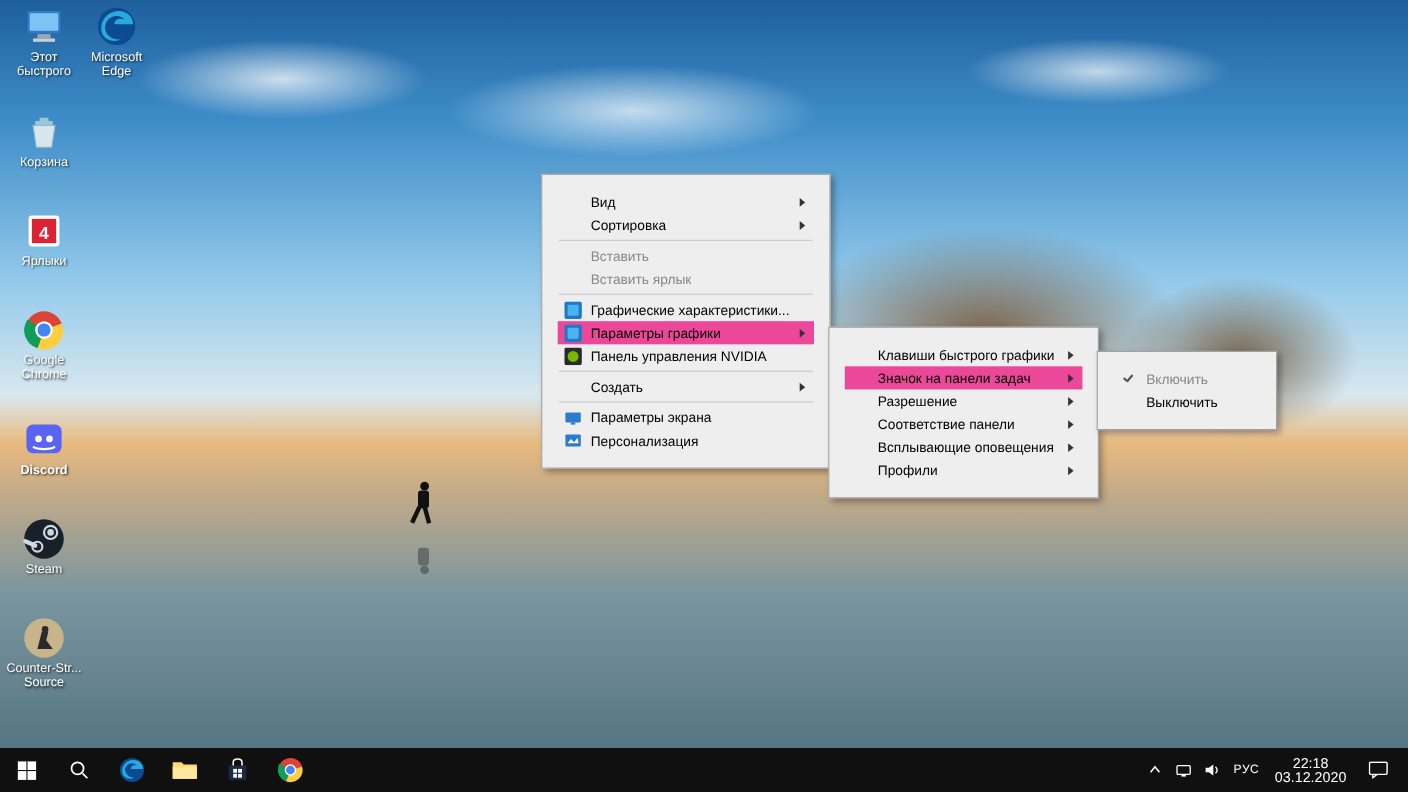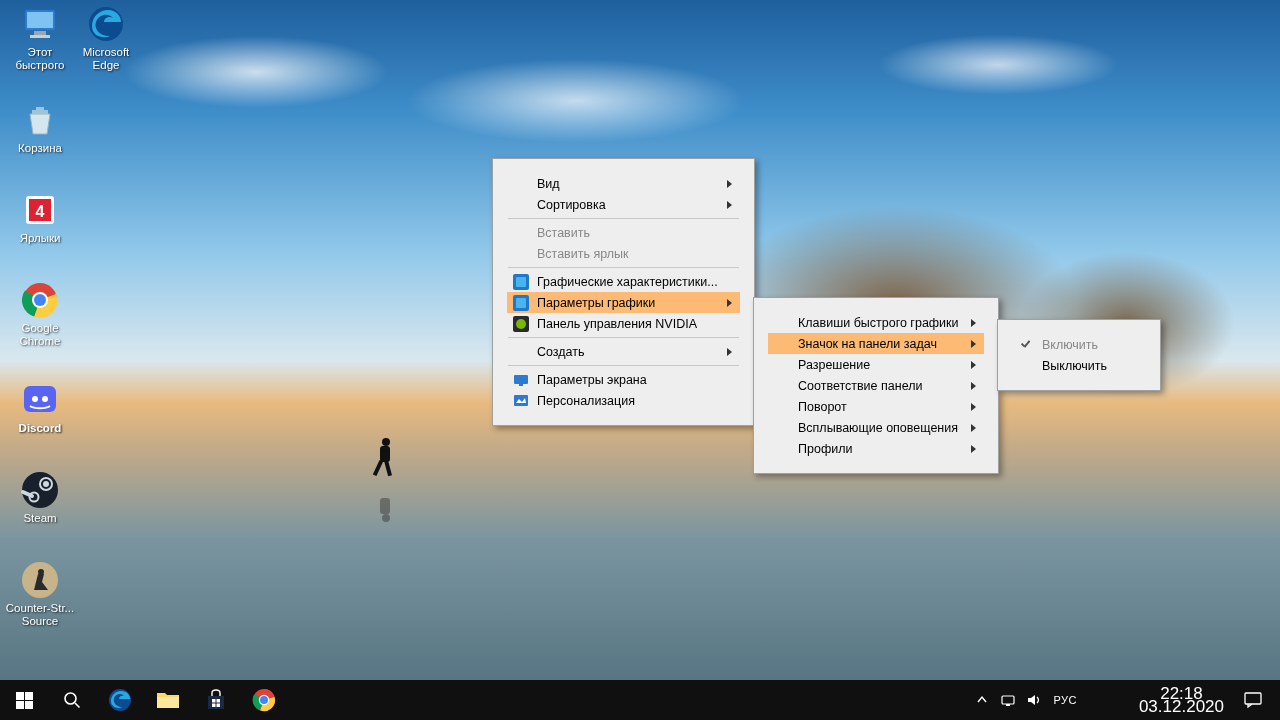--- a/index.html
+++ b/index.html
@@ -44,21 +44,21 @@
   .ctxmenu {
     position: absolute;
     background: #eee; border: 1px solid #a0a0a0;
     box-shadow: 3px 3px 6px rgba(0,0,0,.35);
     padding: 14px; font-size: 12.5px; color: #000;
   }
   .ctxmenu .item {
     display: flex; align-items: center; height: 21px;
     padding: 0 24px 0 30px; position: relative; white-space: nowrap;
   }
-  .ctxmenu .item.hov { background: #fdba74; }
+  .ctxmenu .item.hov { background: #ec4899; }
   .ctxmenu .item.disabled { color: #888; }
   .ctxmenu .sep { height: 1px; background: #c8c8c8; margin: 3px 1px; }
   .ctxmenu .item .arrow {
     position: absolute; right: 8px; top: 50%; transform: translateY(-50%);
     width: 0; height: 0; border-top: 4px solid transparent; border-bottom: 4px solid transparent; border-left: 5px solid #333;
   }
   .ctxmenu .item .pre {
     position: absolute; left: 6px; top: 50%; transform: translateY(-50%);
     width: 16px; height: 16px; display:flex; align-items:center; justify-content:center;
   }
@@ -80,21 +80,21 @@
   
   .taskbar {
     position: absolute; left: 0; right: 0; bottom: 0; height: 40px;
     background: #101010; display: flex; align-items: stretch; color: #fff;
   }
   .taskbar .btn { width: 48px; display:flex; align-items:center; justify-content:center; }
   .taskbar .spacer { flex: 1; }
   .tray { display:flex; align-items:center; gap:0; }
   .tray .t { width: 26px; display:flex; align-items:center; justify-content:center; height:100%; }
   .tray .lang { font-size: 11px; letter-spacing: .5px; padding: 0 6px; display:flex; align-items:center; }
-  .tray .clock { font-size: 17px; line-height: 13px; text-align: center; padding: 0 8px; display:flex; flex-direction:column; justify-content:center;margin-left:48px; }
+  .tray .clock { font-size: 13px; line-height: 13px; text-align: center; padding: 0 8px; display:flex; flex-direction:column; justify-content:center; }
   .tray .notif { width: 42px; display:flex; align-items:center; justify-content:center; }
   .peek { width: 6px; border-left: 1px solid #333; }
 
   svg { display:block; }
 </style>
 </head>
 <body>
 
 <div class="wallpaper"></div>
 <div class="runner">
@@ -270,24 +270,20 @@
   <div class="item hov">
       <span>Значок на панели задач</span>
       <span class="arrow"></span>
     </div>
   <div class="item">
       <span>Разрешение</span>
       <span class="arrow"></span>
     </div>
   <div class="item">
       <span>Соответствие панели</span>
-      <span class="arrow"></span>
-    </div>
-  <div class="item">
-      <span>Поворот</span>
       <span class="arrow"></span>
     </div>
   <div class="item">
       <span>Всплывающие оповещения</span>
       <span class="arrow"></span>
     </div>
   <div class="item">
       <span>Профили</span>
       <span class="arrow"></span>
     </div>

